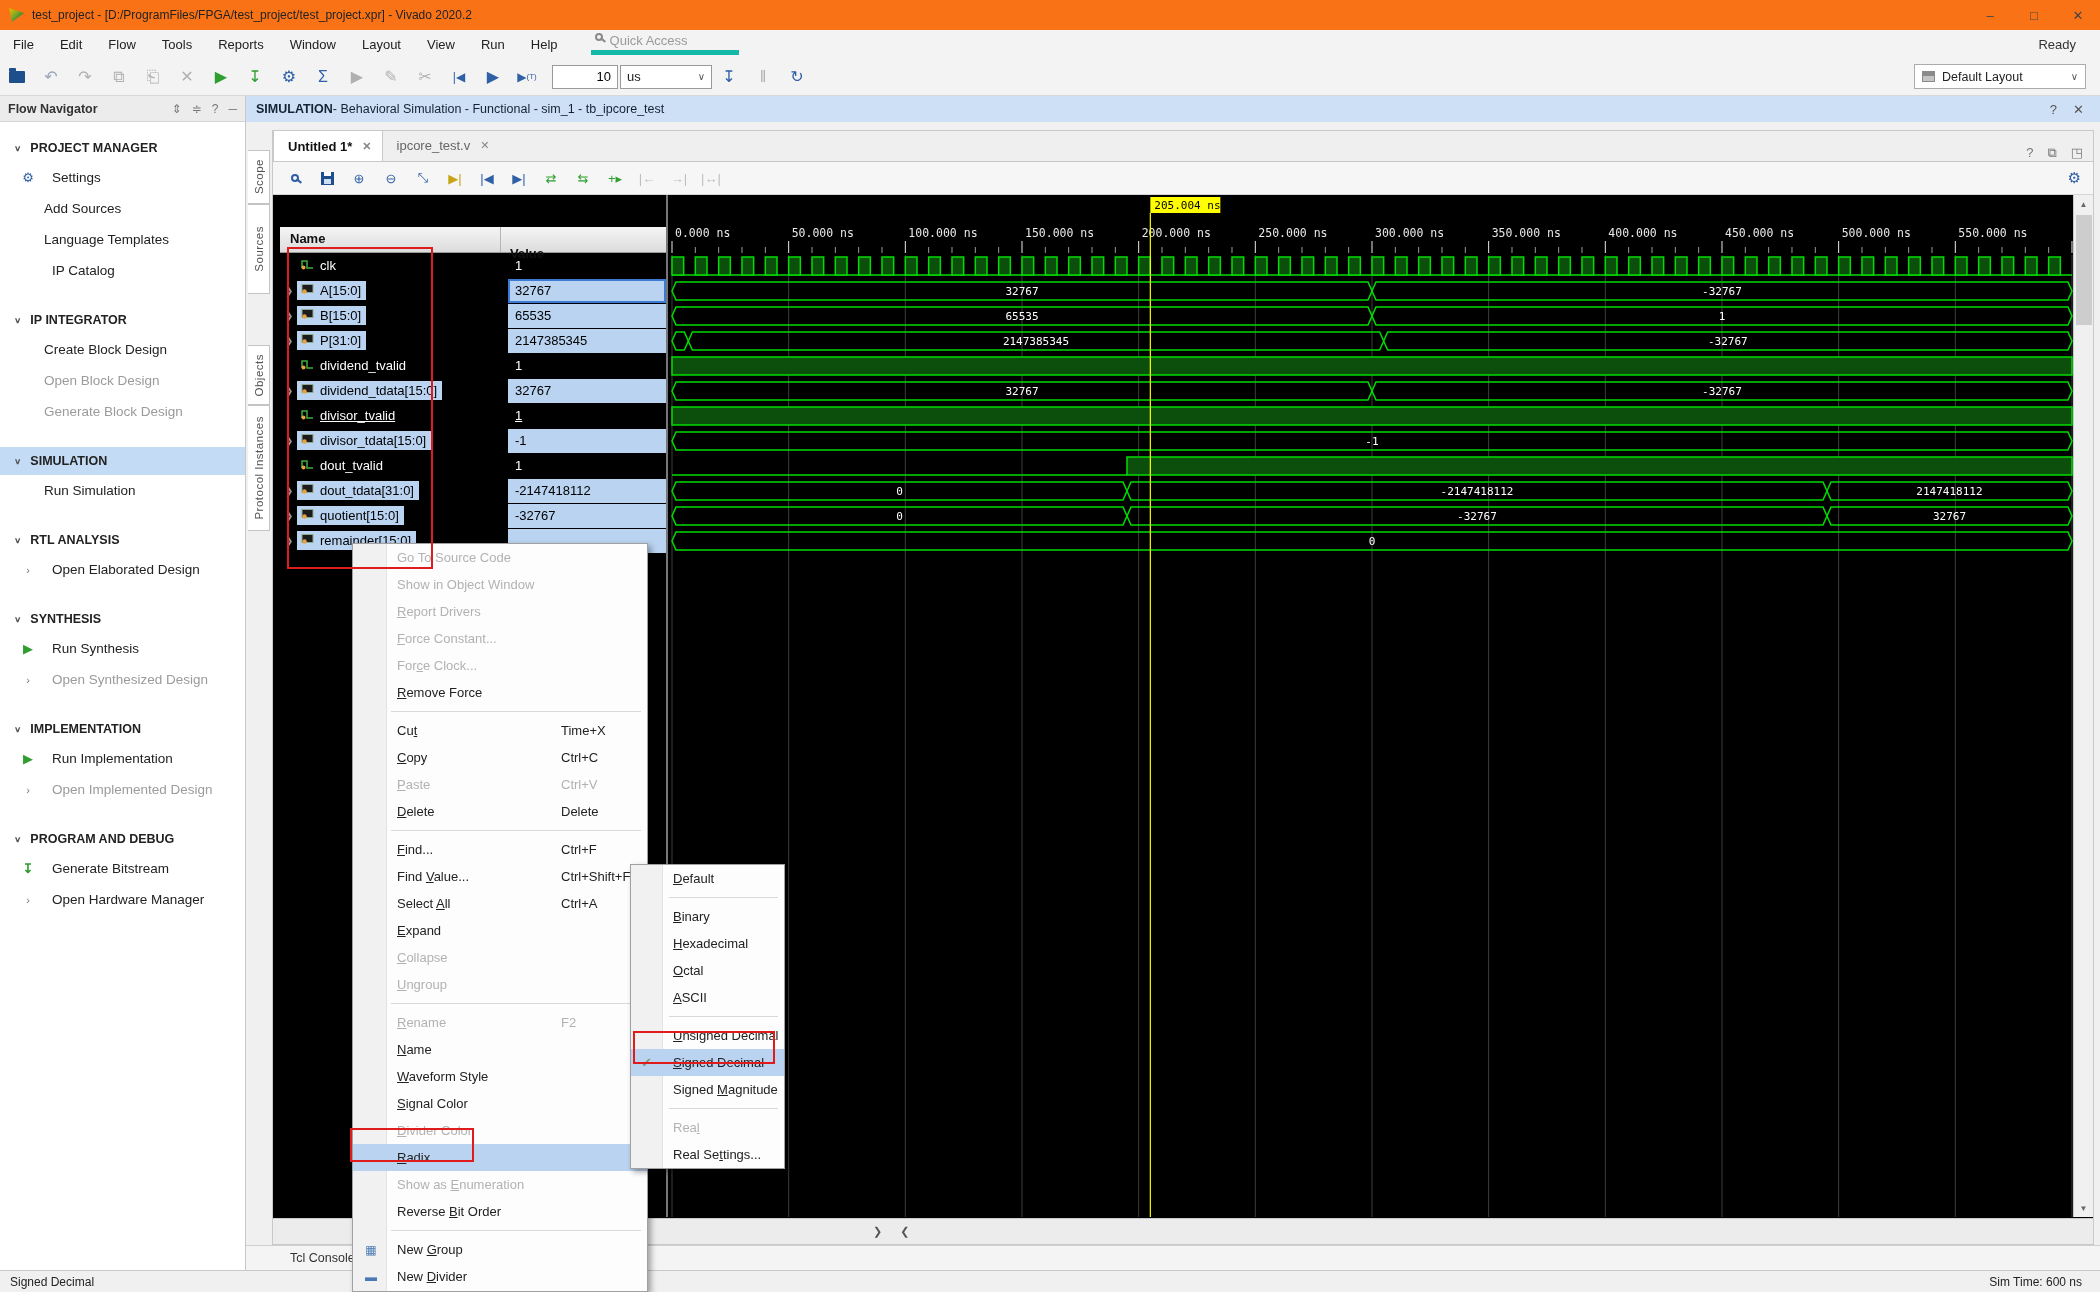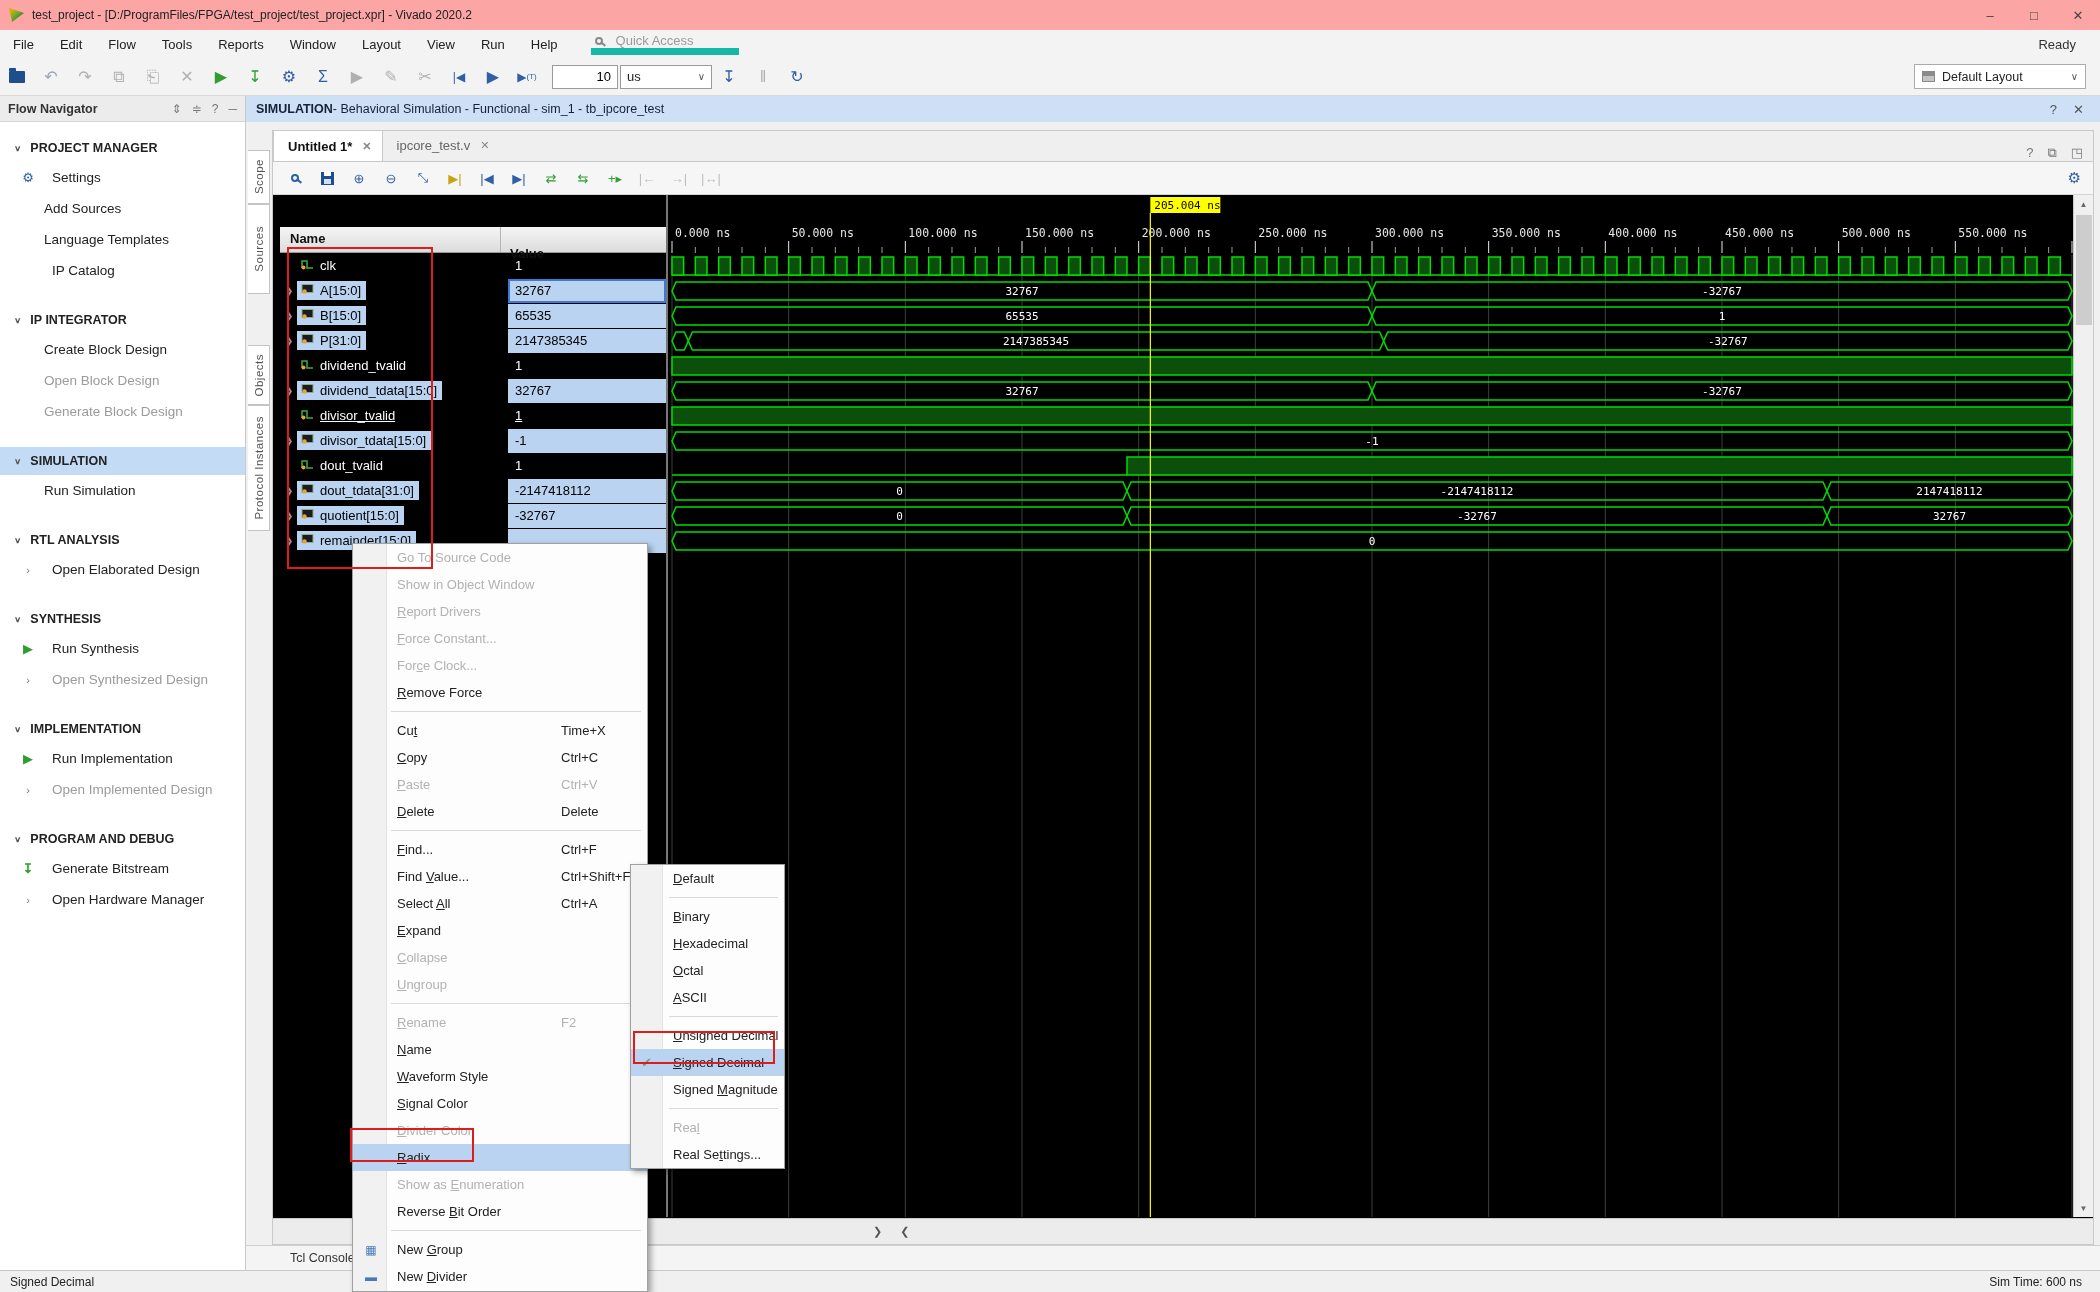--- a/index.html
+++ b/index.html
@@ -1,29 +1,29 @@
 <!DOCTYPE html>
 <html><head>
 <meta charset="utf-8">
 <style>
   html,body{margin:0;padding:0;background:#d4d4d4;}
   *{box-sizing:border-box;}
   #app{position:relative;width:2100px;height:1292px;background:#f0f0f0;overflow:hidden;
        font-family:"Liberation Sans",sans-serif;color:#1a1a1a;}
   .abs{position:absolute;}
   
-  #titlebar{left:0;top:0;width:2100px;height:30px;background:#fca5a5;display:flex;align-items:center;font-size:12px;}
+  #titlebar{left:0;top:0;width:2100px;height:30px;background:#f97316;display:flex;align-items:center;font-size:12px;}
   #vivado-logo{width:15px;height:14px;margin:0 8px 0 9px;background:linear-gradient(135deg,#d8b400 15%,#7aa92a 45%,#2d7a2d 80%);clip-path:polygon(0 0,100% 35%,20% 100%);}
   #win-title{color:#222;}
   #win-btns{margin-left:auto;display:flex;}
   .winbtn{width:44px;height:30px;display:flex;align-items:center;justify-content:center;color:#444;font-size:13px;}
   
   #menubar{left:0;top:30px;width:2100px;height:28px;background:#f3f3f3;display:flex;align-items:center;font-size:13px;}
   .menu-item{padding:4px 13px;color:#222;}
-  #quick-access{display:flex;align-items:center;gap:13px;margin-left:20px;border-bottom:7px solid #14b8a6;width:148px;height:22px;color:#9a9a9a;padding:0 4px;}
+  #quick-access{display:flex;gap:7px;margin-left:20px;border-bottom:5px solid #14b8a6;width:148px;height:22px;color:#9a9a9a;padding:0 4px;}
   .lens{width:8px;height:8px;border:2px solid #8a8a8a;border-radius:50%;position:relative;flex:none;}
   .lens:after{content:"";position:absolute;width:6px;height:2px;background:#8a8a8a;right:-5px;bottom:-2px;transform:rotate(38deg);}
   .lens.blue{border-color:#2f5fa5}.lens.blue:after{background:#2f5fa5}
   #ready{margin-left:auto;margin-right:24px;color:#333;}
   
   #toolbar{left:0;top:58px;width:2100px;height:38px;background:#f3f3f3;border-bottom:1px solid #d8d8d8;display:flex;align-items:center;font-size:16px;}
   .tbtn{min-width:30px;height:28px;display:flex;align-items:center;justify-content:center;margin:0 2px;color:#2f5fa5;}
   .tbtn.green{color:#2e9e2e;} .tbtn.gray{color:#b0b0b0;} .tbtn.dim{color:#9aa7b8;}
   .folder{width:16px;height:12px;background:#1f4e8c;border-radius:1px;position:relative;}
   .folder:before{content:"";position:absolute;top:-3px;left:0;width:7px;height:3px;background:#1f4e8c;border-radius:1px 1px 0 0;}

